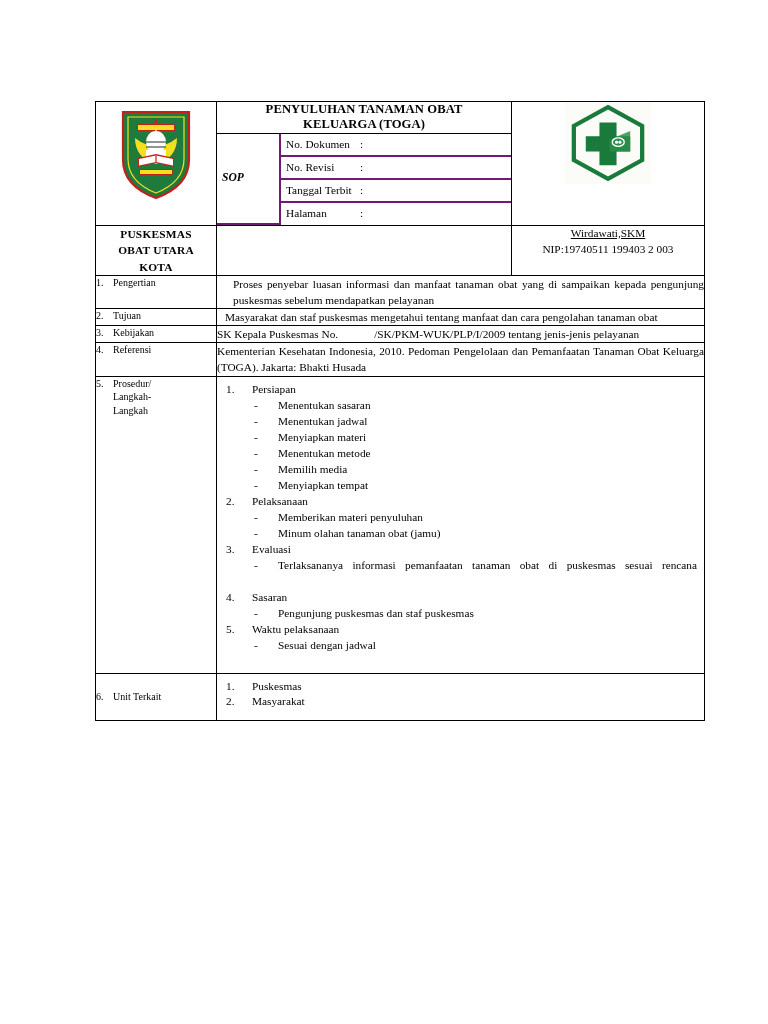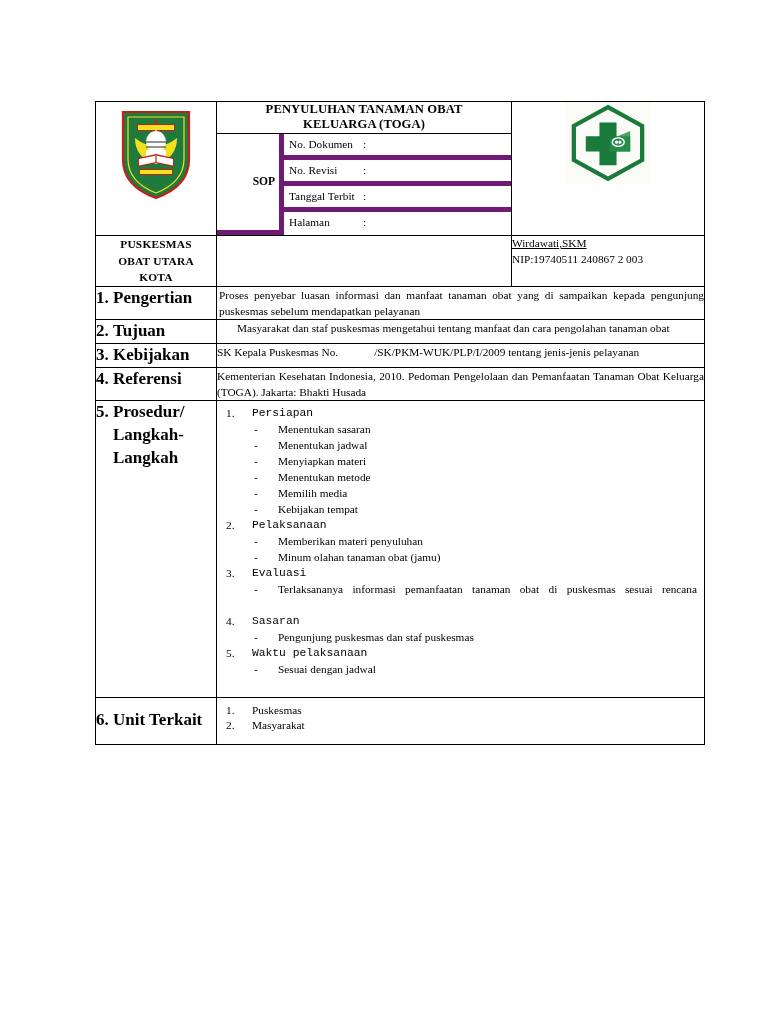--- a/index.html
+++ b/index.html
@@ -63,107 +63,108 @@
     letter-spacing: 0.1px;
   }
 
   .inner-table {
     width: 100%;
     border-collapse: collapse;
     table-layout: fixed;
     font-size: 11.3px;
   }
   .inner-table td {
-    border: 5px solid #701a75;
+    border: 2px solid #701a75;
     padding: 2px 4px 2px 5px;
     height: 17px;
     vertical-align: middle;
   }
   .inner-table td.no-right { border-right: 0; text-decoration: underline; }
   .inner-table tr:first-child td { border-top: 0; }
   .inner-table tr:last-child td  { border-bottom: 0; }
 
   .sop-label {
     width: 53px;
-    text-align: right;
+    text-align: left;
     font-weight: bold;
     font-size: 11.5px;
     vertical-align: middle;
     border-left: 0 !important;
+    font-style: italic;
   }
   .field-name {
     display: inline-block;
     min-width: 74px;
   }
   .field-colon { display: inline-block; }
 
   
   .org-name {
     font-weight: bold;
     text-align: center;
     font-size: 11.4px;
     line-height: 1.45;
     padding: 6px 2px 6px 2px;
     letter-spacing: 0.2px;
   }
   .sig-cell {
-    text-align: left;
+    text-align: center;
     vertical-align: bottom;
     padding: 6px 6px 3px 6px;
     line-height: 1.4;
   }
   .sig-name {
     text-decoration: underline;
     display: inline-block;
   }
   .sig-nip { display: block; white-space: nowrap; }
   .blank-mid { }
 
   
   .row-label {
     width: 120px;
-    font-weight: bold;
+    font-weight: normal;
     padding: 7px 4px 7px 10px;
     vertical-align: middle;
-    font-size: 17px;
+    font-size: 10px;
   }
   .row-label .num {
     display: inline-block;
     width: 17px;
   }
   .row-label .lbl {
     display: inline-block;
     vertical-align: top;
   }
 
   .row-body {
     padding: 6px 7px 6px 9px;
     text-align: justify;
     font-size: 11.3px;
     line-height: 1.42;
   }
-  .row-body.indent1 { padding-left: 2px; }
+  .row-body.indent1 { padding-left: 16px; }
 
   .kebijakan-gap { display: inline-block; width: 36px; }
 
   
   .proc-wrap {
     padding: 4px 7px 6px 9px;
     font-size: 11.3px;
     line-height: 1.42;
   }
   .proc-item {
     display: flex;
     align-items: flex-start;
   }
   .proc-num {
     width: 26px;
     flex: 0 0 26px;
   }
-  .proc-text { flex: 1 1 auto; font-family: Liberation Mono, monospace; }
+  .proc-text { flex: 1 1 auto; }
   .sub-item {
     display: flex;
     align-items: flex-start;
     padding-left: 28px;
   }
   .sub-dash {
     width: 24px;
     flex: 0 0 24px;
   }
   .sub-text {
@@ -274,36 +275,36 @@
 
     <tr>
       <td class="org-name">
         <div>PUSKESMAS</div>
         <div>OBAT UTARA</div>
         <div>KOTA</div>
       </td>
       <td colspan="2" class="blank-mid"></td>
       <td class="sig-cell">
         <span class="sig-name">Wirdawati,SKM</span>
-        <span class="sig-nip">NIP:19740511 240867 2 003</span>
+        <span class="sig-nip">NIP:19740511 199403 2 003</span>
       </td>
     </tr>
 
     <tr>
       <td class="row-label">
         <span class="num">1.</span><span class="lbl">Pengertian</span>
       </td>
       <td colspan="3" class="row-body indent1">Proses penyebar luasan informasi dan manfaat tanaman  obat yang di sampaikan kepada pengunjung puskesmas sebelum mendapatkan pelayanan</td>
     </tr>
 
     <tr>
       <td class="row-label">
         <span class="num">2.</span><span class="lbl">Tujuan</span>
       </td>
-      <td colspan="3" class="row-body" style="padding-left:20px;">Masyarakat dan staf puskesmas mengetahui tentang manfaat dan cara pengolahan tanaman obat</td>
+      <td colspan="3" class="row-body" style="padding-left:8px;">Masyarakat dan staf puskesmas mengetahui tentang manfaat dan cara pengolahan tanaman obat</td>
     </tr>
 
     <tr>
       <td class="row-label">
         <span class="num">3.</span><span class="lbl">Kebijakan</span>
       </td>
       <td colspan="3" class="row-body">
         <span>SK Kepala Puskesmas No.</span><span class="kebijakan-gap"></span><span>/SK/PKM-WUK/PLP/I/2009 tentang jenis-jenis pelayanan</span>
       </td>
     </tr>
@@ -341,21 +342,21 @@
           <div class="sub-item">
             <span class="sub-dash">-</span>
             <span class="sub-text">Menentukan metode</span>
           </div>
           <div class="sub-item">
             <span class="sub-dash">-</span>
             <span class="sub-text">Memilih media</span>
           </div>
           <div class="sub-item">
             <span class="sub-dash">-</span>
-            <span class="sub-text">Kebijakan tempat</span>
+            <span class="sub-text">Menyiapkan tempat</span>
           </div>
 
           <div class="proc-item">
             <span class="proc-num">2.</span>
             <span class="proc-text">Pelaksanaan</span>
           </div>
           <div class="sub-item">
             <span class="sub-dash">-</span>
             <span class="sub-text">Memberikan materi penyuluhan</span>
           </div>

